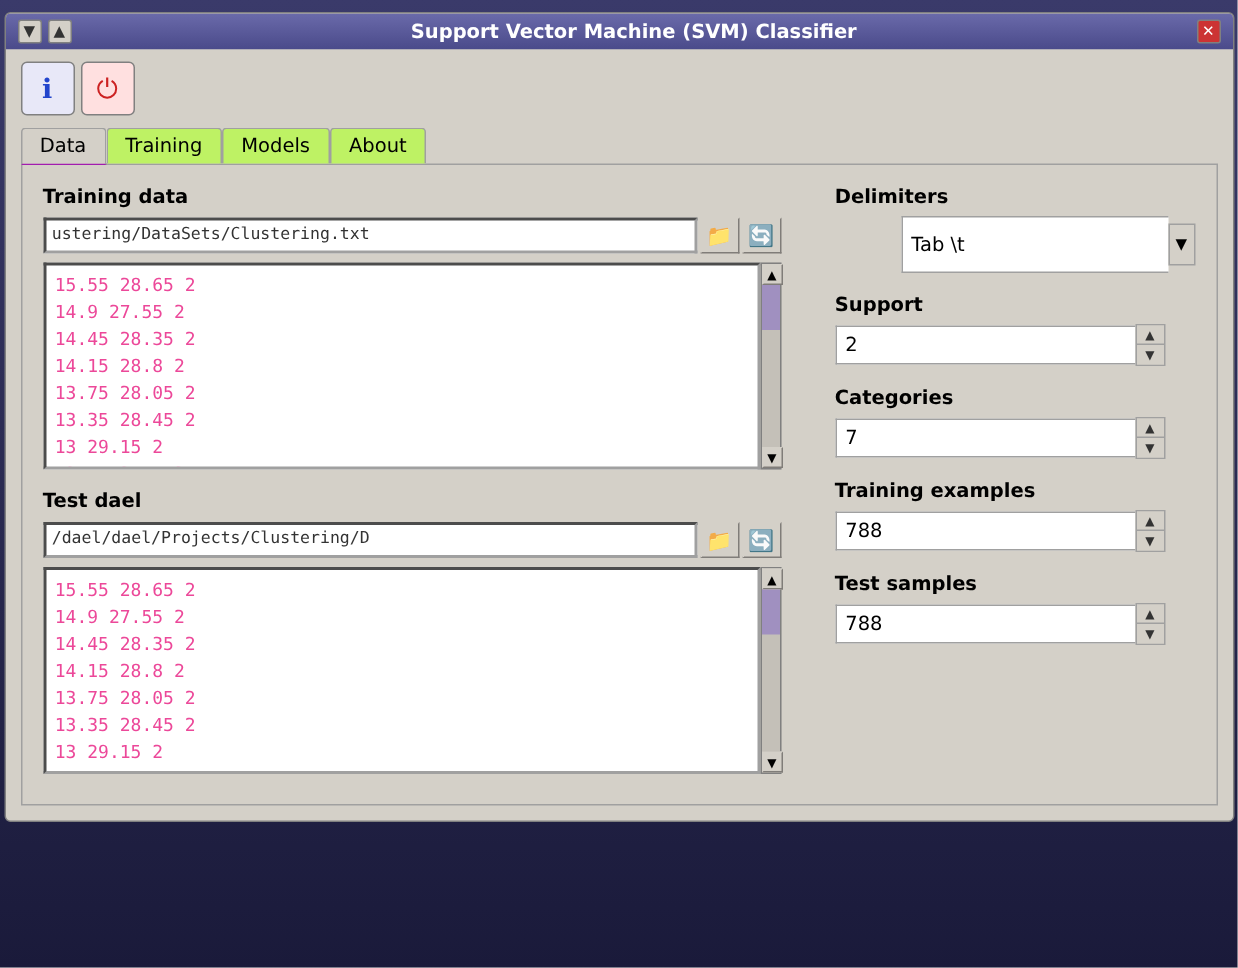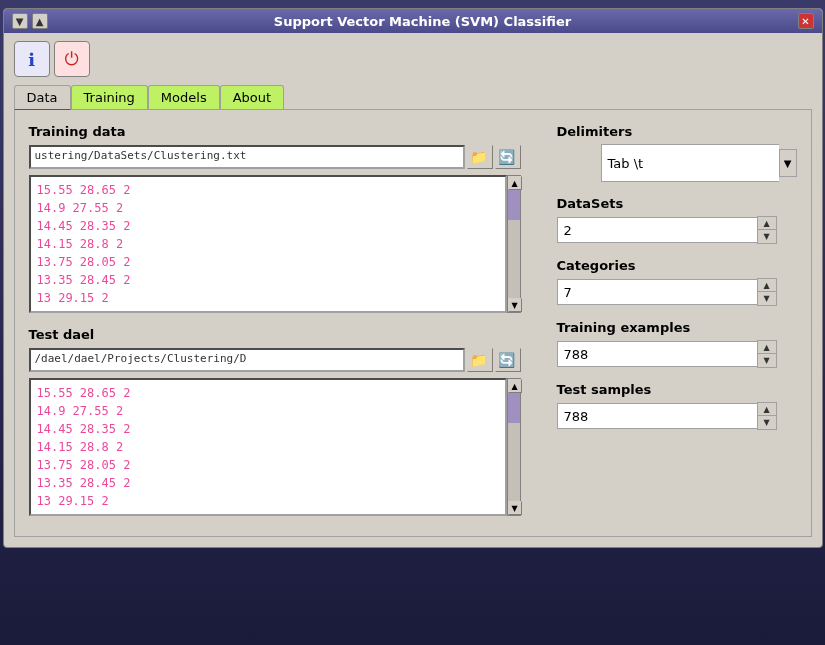--- a/index.html
+++ b/index.html
@@ -347,21 +347,21 @@
 
         <div class="form-row">
           <div class="form-row-label">Delimiters</div>
           <div class="select-row">
             <div class="select-box" style="display:flex;align-items:center;">Tab \t</div>
             <div class="select-arrow-btn">▼</div>
           </div>
         </div>
 
         <div class="form-row">
-          <div class="form-row-label">DataSets</div>
+          <div class="form-row-label">Support</div>
           <div class="spinner-row">
             <div class="spinner-input" style="display:flex;align-items:center;">2</div>
             <div class="spinner-btns">
               <div class="spinner-btn">▲</div>
               <div class="spinner-btn">▼</div>
             </div>
           </div>
         </div>
 
         <div class="form-row">

